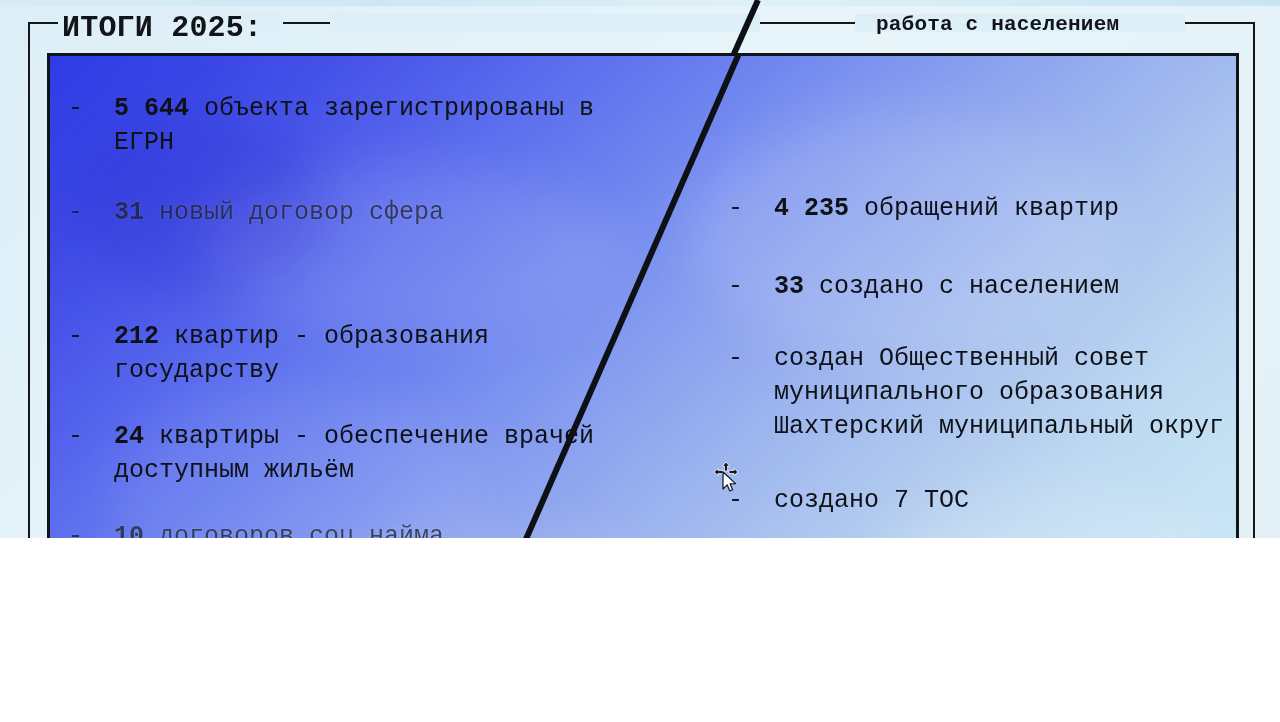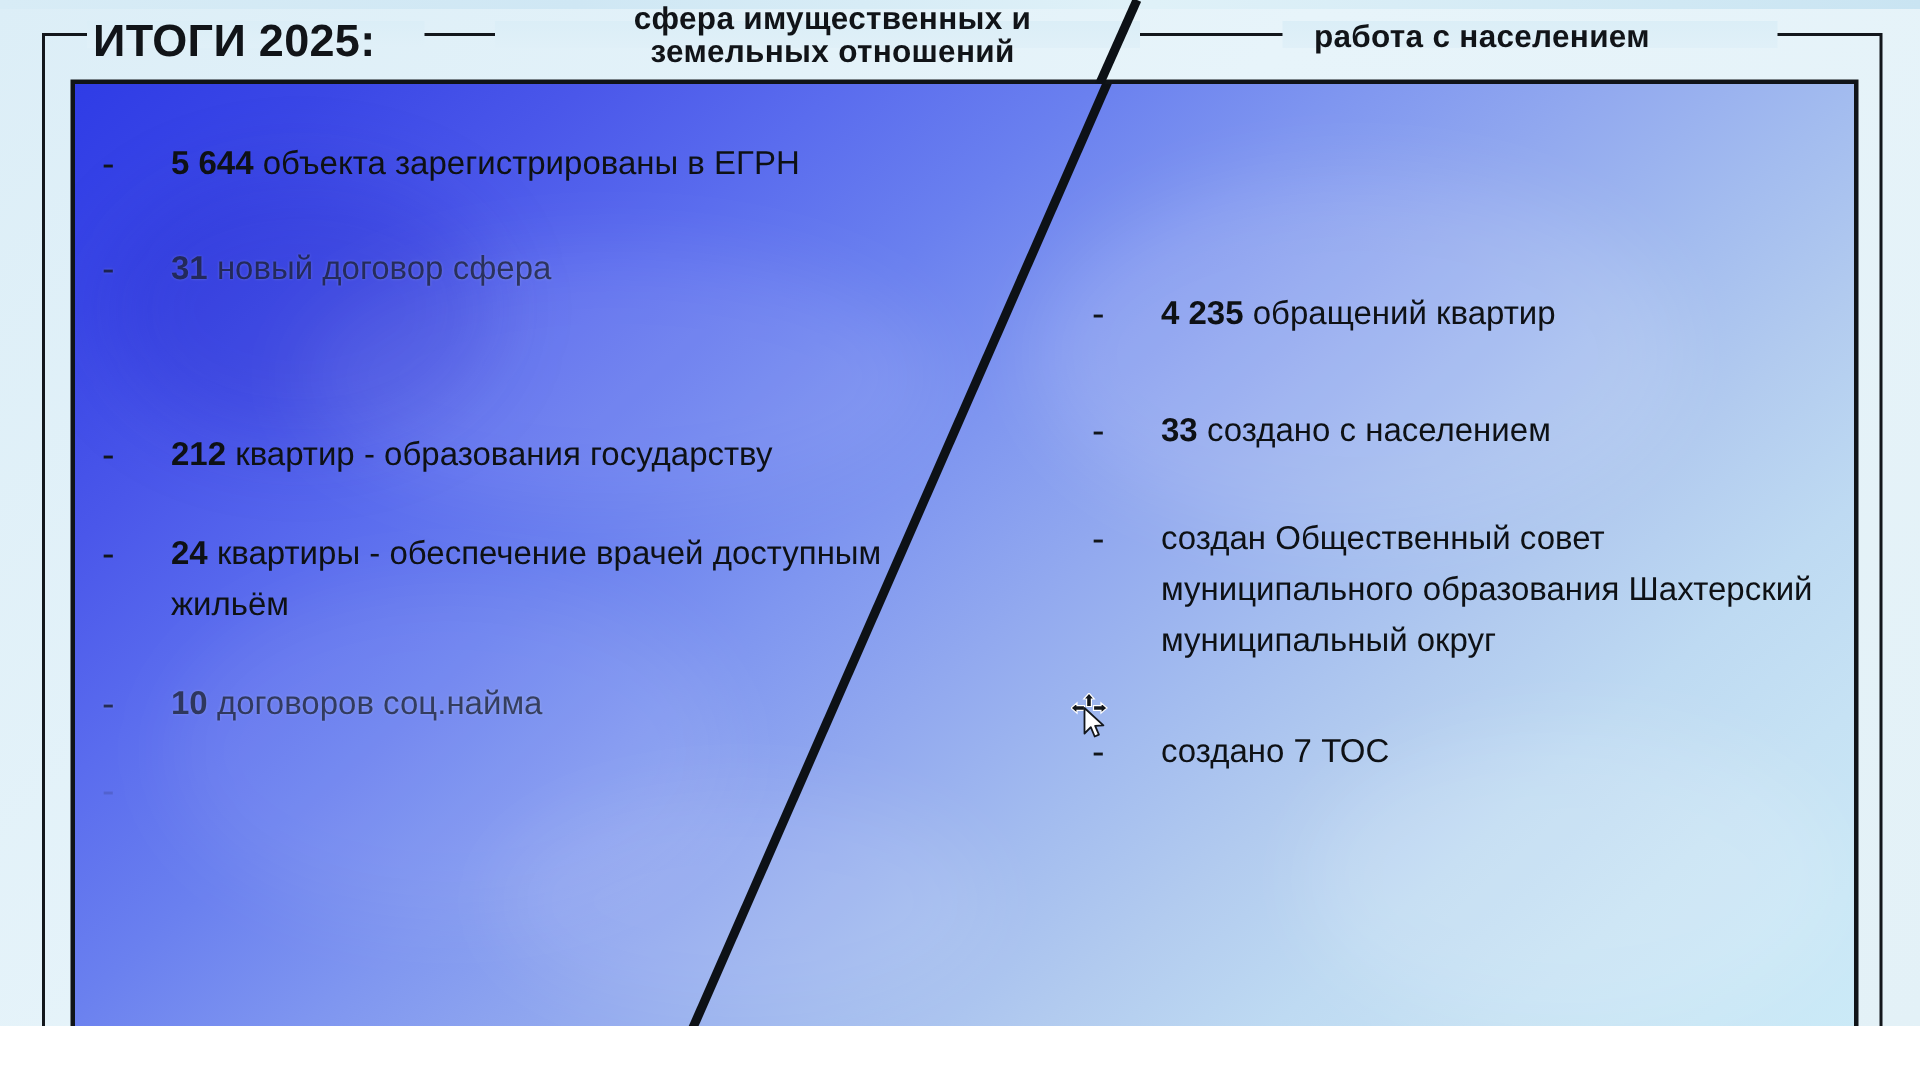--- a/index.html
+++ b/index.html
@@ -3,24 +3,24 @@
 <meta charset="utf-8">
 <style>
   html, body {
     margin: 0;
     padding: 0;
     background: #ffffff;
   }
   #slide {
     position: relative;
     width: 1280px;
-    height: 684px;
+    height: 538px;
     overflow: hidden;
     background: linear-gradient(160deg, #eef7fa 0%, #e6f2f8 40%, #e9f4f9 100%);
-    font-family: Liberation Sans, sans-serif;
+    font-family: Liberation Mono, monospace;
   }
   
   .outer-wash {
     position: absolute;
     inset: 0;
     background: linear-gradient(135deg, #dceef7 0%, #e7f4fa 45%, #e3f1f7 100%);
   }
   .top-strip {
     position: absolute;
     left: 0; top: 0;
@@ -134,21 +134,21 @@
   }
   .dash {
     flex: 0 0 auto;
     width: 46px;
     font-size: 25px;
     line-height: 34px;
     color: #12161b;
   }
   .body {
     flex: 1 1 auto;
-    font-size: 22px;
+    font-size: 25px;
     line-height: 34px;
   }
   .num { font-weight: bold; }
   .faded { color: #1b2028; opacity: 0.72; text-shadow: 0 0 2px rgba(255,255,255,0.25); }
   .ghost { color: #2b3550; opacity: 0.14; }
 
   
   .cursor {
     position: absolute;
     left: 714px;
@@ -165,22 +165,20 @@
 
   <div class="outer-wash"></div>
   <div class="top-strip"></div>
 
   <div class="outer-frame"></div>
   <div class="frame-gap g1"></div>
   <div class="frame-gap g2"></div>
   <div class="frame-gap g3"></div>
 
   <div class="hdr hdr-itogi">ИТОГИ 2025:</div>
-  <div class="hdr hdr-sfera">сфера имущественных и
-земельных отношений</div>
   <div class="hdr hdr-rabota">работа с населением</div>
 
   <div class="panel">
     <div class="blotch b1"></div>
     <div class="blotch b2"></div>
     <div class="blotch b3"></div>
     <div class="blotch b4"></div>
     <div class="blotch b5"></div>
     <div class="blotch b6"></div>
 

